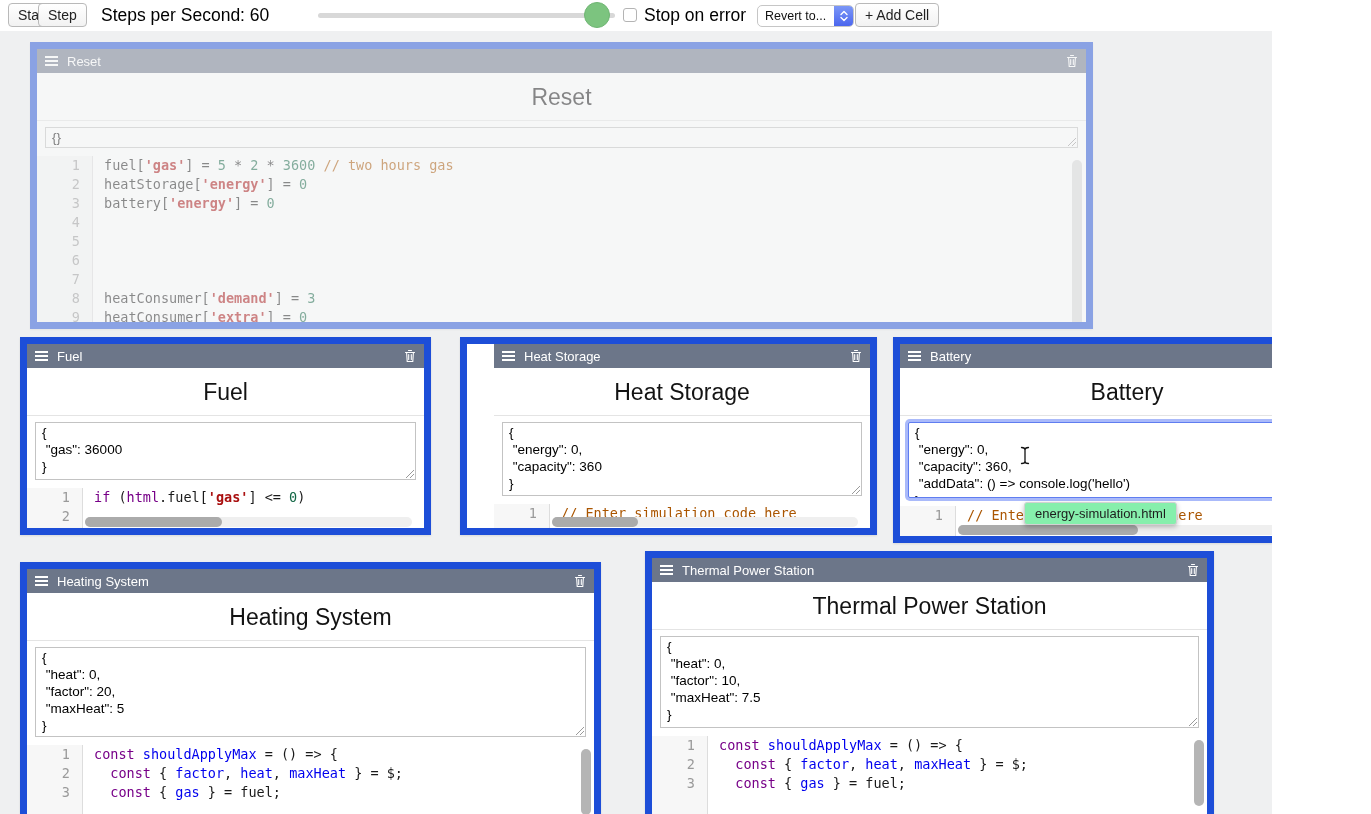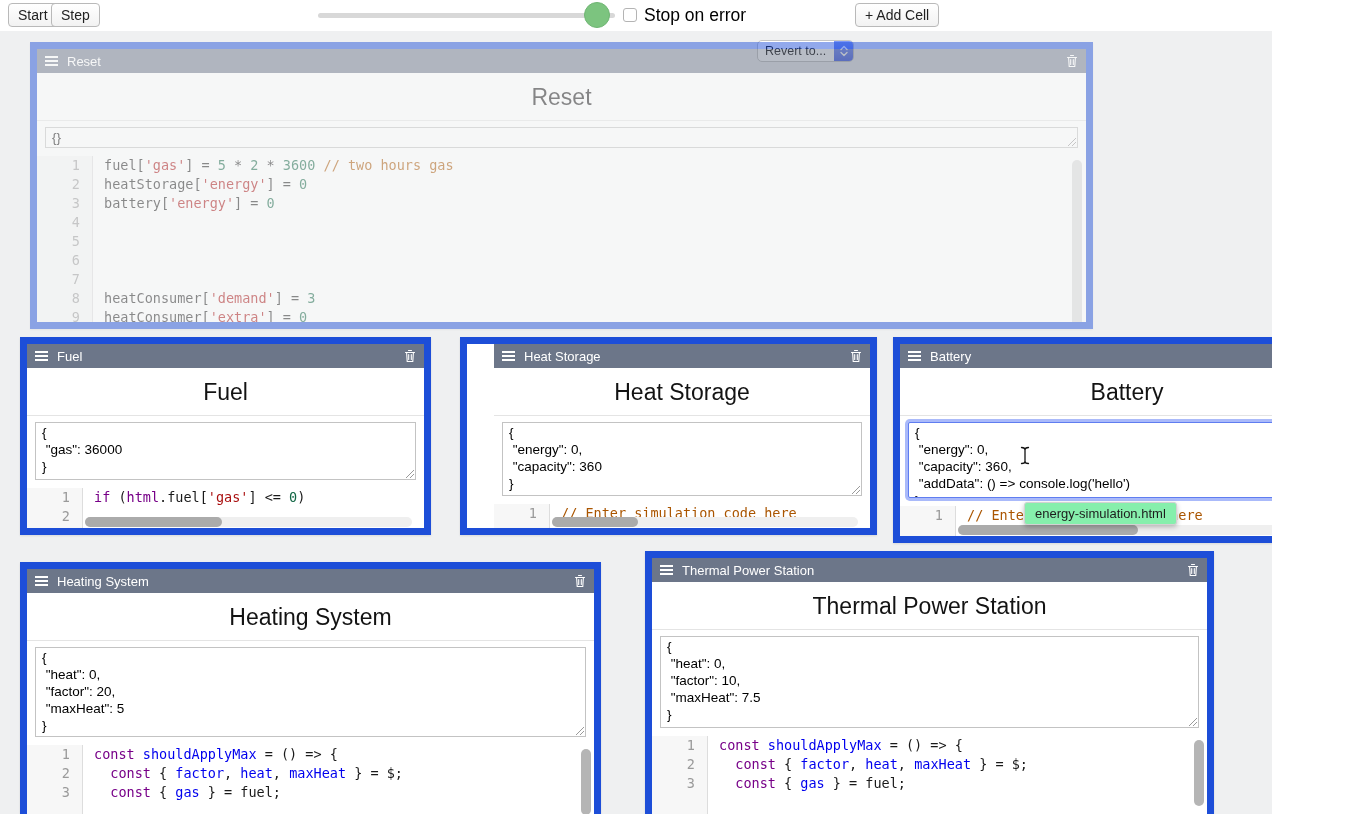--- a/index.html
+++ b/index.html
@@ -16,21 +16,21 @@
     font-size:14px; color:#222; font-family:"Liberation Sans",sans-serif; line-height:22px;
   }
   .tb-label { position:absolute; top:0; line-height:31px; font-size:17.5px; color:#000; }
   .slider-track { position:absolute; left:318px; top:13px; width:297px; height:5px; background:#d8d8d8; border-radius:3px; }
   .slider-thumb { position:absolute; left:584px; top:2px; width:26px; height:26px; border-radius:50%;
     background:var(--slider_thumb); border:1px solid #6fb573; }
   .checkbox { position:absolute; left:623px; top:8px; width:14px; height:14px; background:#fff;
     border:1px solid #b4b4b4; border-radius:3px; }
   .select {
     position:absolute; left:757px; top:5px; height:22px; display:flex; align-items:stretch;
-    border:1px solid #c6c6c6; border-radius:5px; background:#fff; overflow:hidden;margin-top:35px;
+    border:1px solid #c6c6c6; border-radius:5px; background:#fff; overflow:hidden;
   }
   .select-value { font-size:12.5px; color:#111; line-height:20px; padding:0 8px 0 7px; }
   .select-accent { width:19px; background:linear-gradient(var(--select_accent_l), var(--select_accent)); display:flex; align-items:center; justify-content:center; }
   
   .cell {
     position:absolute; background:#fff; border:7px solid #1d4ed8;
     box-shadow:0 1px 2px rgba(0,0,0,.10); display:flex; flex-direction:column;
   }
   .cell.faded { opacity:.48; }
   .cell-header {
@@ -55,40 +55,41 @@
   .jsonbox.focused { border-color:#5f7df0; box-shadow:0 0 0 3px rgba(100,130,245,.55); border-radius:2px; }
   .jb-vscroll { position:absolute; right:1px; top:2px; bottom:9px; width:7px; background:#c9c9c9; border-radius:4px; }
   .codebox {
     position:relative; flex:1 1 auto; overflow:hidden; margin-top:2px;
     font-family:"DejaVu Sans Mono", monospace; font-size:13.5px; line-height:19px;
   }
   .gutter-bg { position:absolute; left:0; top:0; bottom:0; width:56px; background:#f7f7f7; border-right:1px solid #ddd; }
   .code-line { position:relative; display:flex; }
   .code-num { flex:none; width:56px; text-align:right; padding-right:13px; color:var(--linenum); }
   .code-text { white-space:pre; padding-left:11px; color:var(--plain); }
-  .tk-kw { color:var(--kw); } .tk-def { color:var(--def); } .tk-str { color:var(--str); }
+  .tk-kw { color:var(--kw); } .tk-def { color:var(--def); } .tk-str { color:var(--str);font-weight:bold; }
   .tk-num { color:var(--num); } .tk-cmt { color:var(--cmt); } .tk-pl { color:var(--plain); }
   .hscroll { position:absolute; left:58px; right:12px; bottom:1px; height:10px; background:#efefef; border-radius:6px; z-index:3; }
   .hscroll-thumb { height:10px; background:#ababab; border-radius:6px; }
   .vscroll-code { position:absolute; width:10px; border-radius:5px; z-index:3; }
   .tooltip {
     position:absolute; z-index:6; background:#86efac; border:1px solid #d2d2d2; border-radius:3px;
     box-shadow:0 2px 5px rgba(0,0,0,.25); padding:3px 10px; font-size:13px; color:#1d1d1d;
     font-family:"Liberation Sans",sans-serif; white-space:nowrap;margin-left:32px;
   }
   .ibeam { position:absolute; z-index:7; }
 </style>
 </head>
 <body>
 
 <div class="page">
 
   <div class="toolbar">
     <button class="tb-btn" style="left:8px;">Start</button>
-    <button class="tb-btn" style="left:51px;">Step</button>
+    <button class="tb-btn" style="left:38px;">Step</button>
+    <span class="tb-label" style="left:101px;"><span>Steps per Second:</span> <span>60</span></span>
     <div class="slider-track"></div>
     <div class="slider-thumb"></div>
     <div class="checkbox"></div>
     <span class="tb-label" style="left:644px;">Stop on error</span>
     <div class="select">
       <span class="select-value">Revert to...</span>
       <span class="select-accent">
         <svg width="8" height="12" viewBox="0 0 8 12">
             <path d="M1 4.4 4 1.4 7 4.4 M1 7.6 4 10.6 7 7.6" stroke="#fff" fill="none" stroke-width="1.4" stroke-linecap="round" stroke-linejoin="round"></path>
           </svg>

